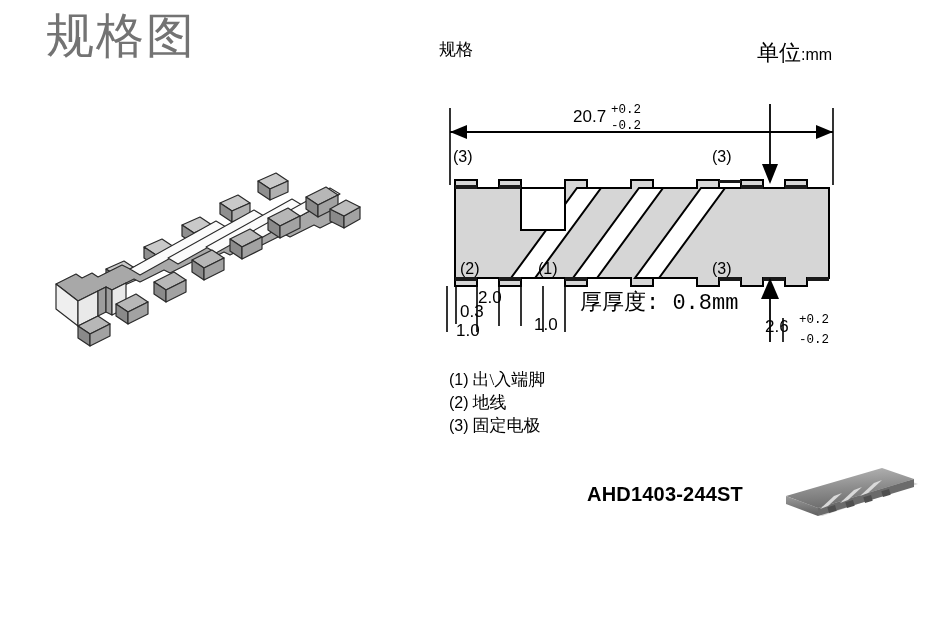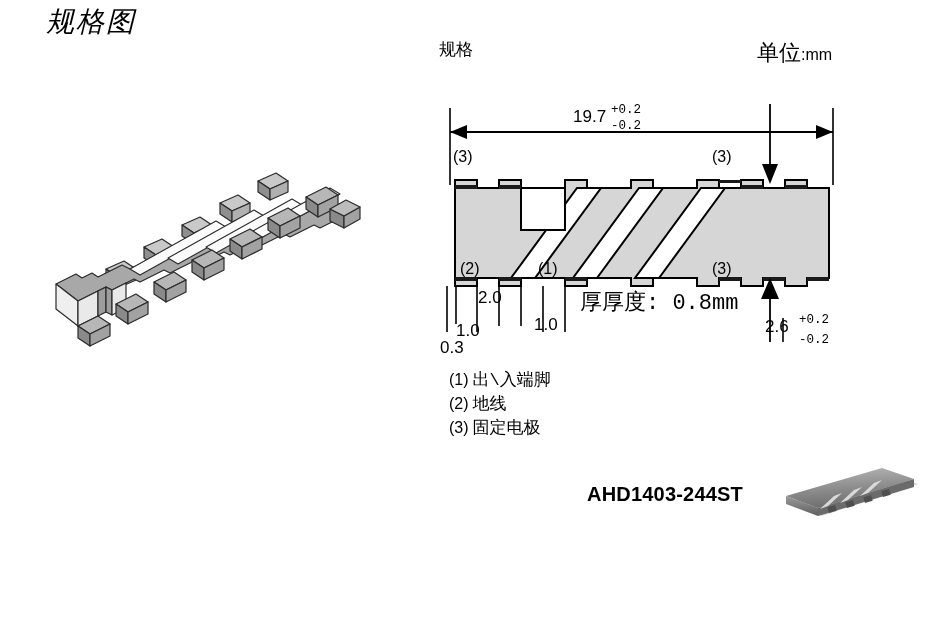--- a/index.html
+++ b/index.html
@@ -10,26 +10,25 @@
     position:relative;
     overflow:hidden;
     color:#000;
   }
   .abs{position:absolute;}
 
   
   #page-title{
     left:46px; top:4px;
     font-family:"DejaVu Serif","Liberation Serif",serif;
-    font-size:28px;
+    font-size:48px;
     letter-spacing:2px;
     line-height:1.3;
-    color:#000000;
-    white-space:nowrap;
-    font-style:italic;
+    color:#737373;
+    white-space:nowrap;
   }
 
   
   .hdr-cn{
     font-family:"DejaVu Serif","Liberation Serif",serif;
     font-size:17px;
     white-space:nowrap;
   }
   #spec-label{ left:439px; top:38px; }
   #unit-label{
@@ -64,21 +63,21 @@
   
   #legend{ left:449px; top:368px; }
   .legend-row{
     font-size:16px;
     line-height:23px;
     white-space:nowrap;
     font-family:"Liberation Sans","DejaVu Sans",sans-serif;
   }
   .legend-row .num{ font-family:"Liberation Sans","DejaVu Sans",sans-serif; }
   .legend-row .cn{
-    font-family:Liberation Mono, monospace;
+    font-family:Liberation Serif, serif;
     font-size:17px;
     margin-left:4px;
   }
 
   
   #part-number{
     left:587px; top:483px;
     font-size:20px;
     font-weight:bold;
     letter-spacing:0.2px;
@@ -290,31 +289,31 @@
 
   <g>
     <line x1="345" y1="206" x2="345" y2="262" stroke="#000" stroke-width="1.8"></line>
     <polygon points="345,198 336,219 354,219" fill="#000"></polygon>
     <line x1="358" y1="238" x2="358" y2="262" stroke="#000" stroke-width="1.6"></line>
   </g>
 
 </svg>
 </div>
 
-<div class="abs dim" id="len-value" style="left:573px;top:108px;">19.7</div>
+<div class="abs dim" id="len-value" style="left:573px;top:108px;">20.7</div>
 <div class="abs dim-sm" id="len-tol-plus" style="left:611px;top:104px;">+0.2</div>
 <div class="abs dim-sm" id="len-tol-minus" style="left:611px;top:120px;">-0.2</div>
 
 <div class="abs ref" style="left:453px;top:148px;">(3)</div>
 <div class="abs ref" style="left:712px;top:148px;">(3)</div>
 <div class="abs ref" style="left:460px;top:260px;">(2)</div>
 <div class="abs ref" style="left:538px;top:260px;">(1)</div>
 <div class="abs ref" style="left:712px;top:260px;">(3)</div>
 
-<div class="abs dim" style="left:440px;top:303px;margin-top:36px;">0.3</div>
+<div class="abs dim" style="left:460px;top:303px;">0.3</div>
 <div class="abs dim" style="left:456px;top:322px;">1.0</div>
 <div class="abs dim" style="left:478px;top:289px;text-align:center;">2.0</div>
 <div class="abs dim" style="left:534px;top:316px;">1.0</div>
 
 <div class="abs" style="left:580px;top:287px;font-size:22px;white-space:nowrap;font-family:Liberation Mono, monospace;">厚厚度: 0.8mm</div>
 
 <div class="abs dim" style="left:765px;top:318px;">2.6</div>
 <div class="abs dim-sm" style="left:799px;top:314px;">+0.2</div>
 <div class="abs dim-sm" style="left:799px;top:334px;">-0.2</div>
 

